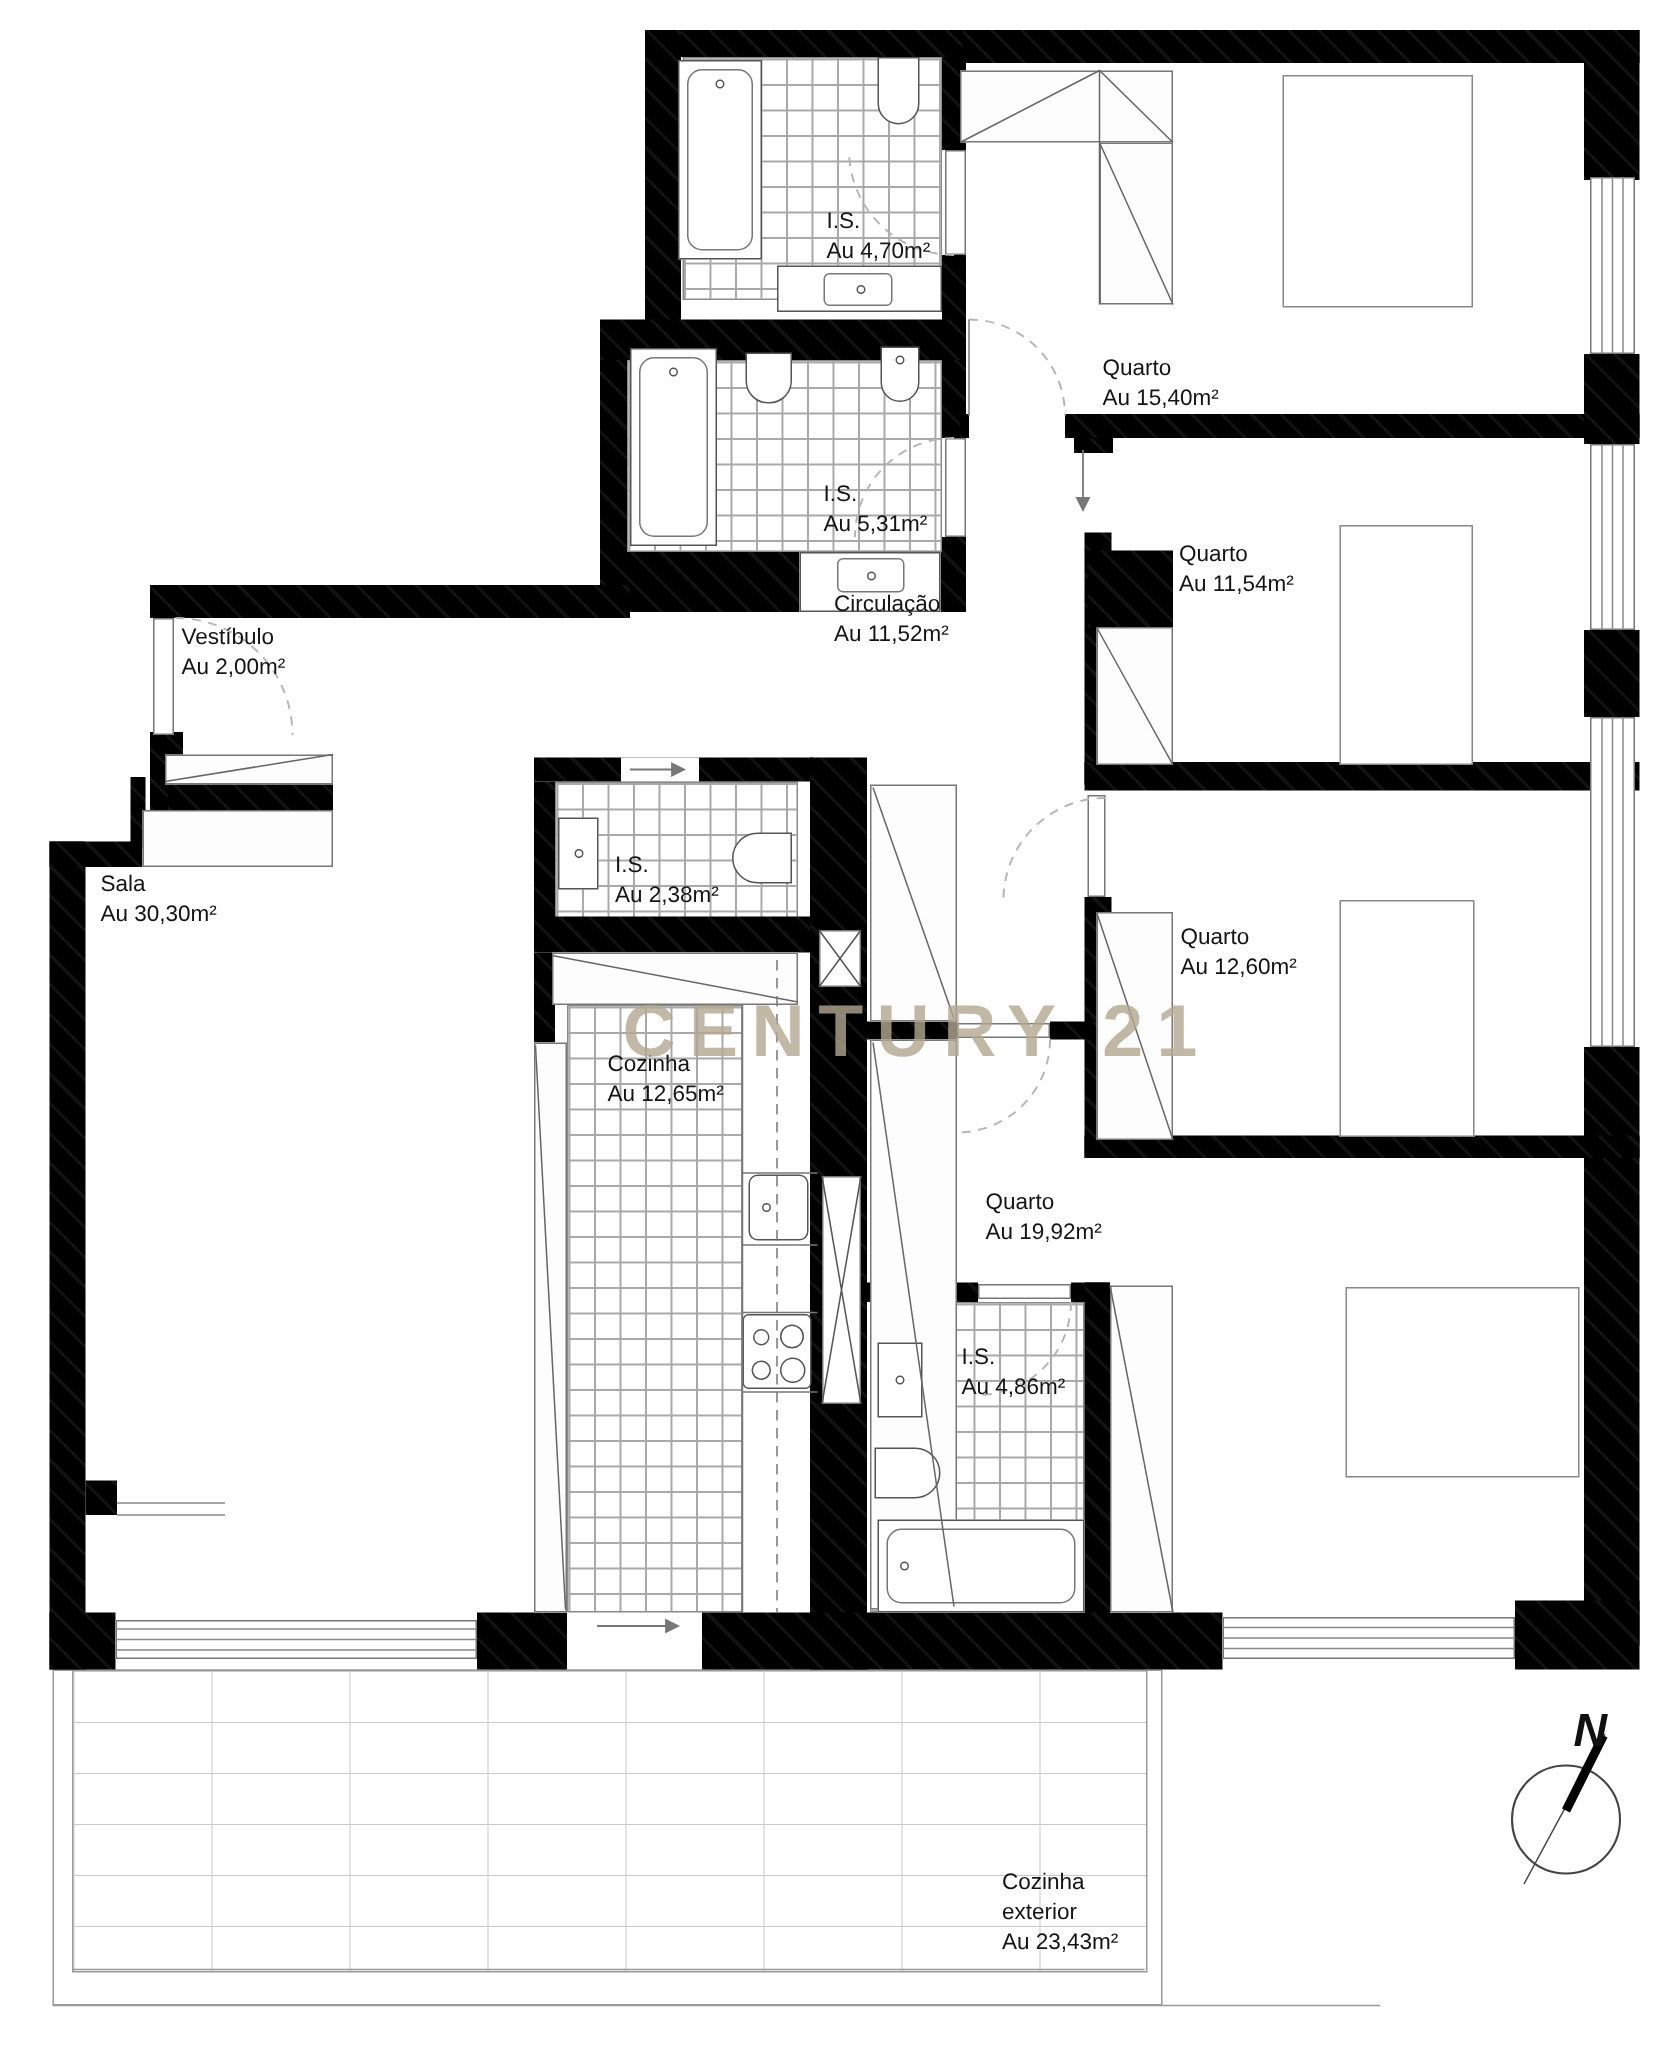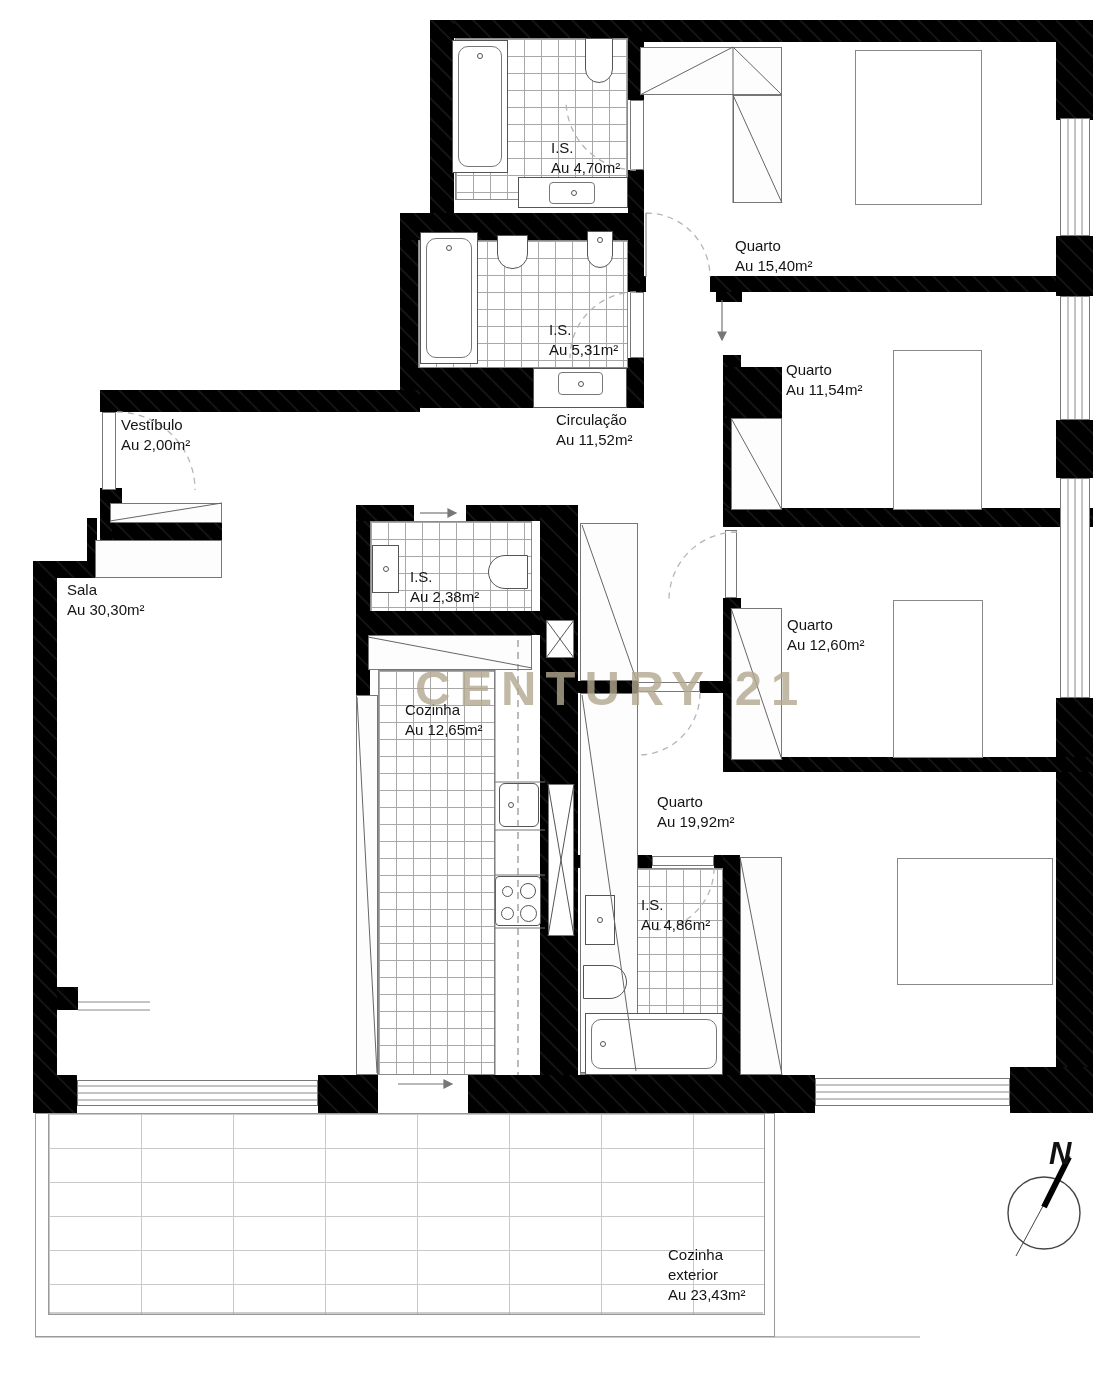--- a/index.html
+++ b/index.html
@@ -251,21 +251,21 @@
     <span>Au 4,70m²</span>
   </div>
   <div class="room-label" style="left:735px;top:236px;">
     <span>Quarto</span>
     <span>Au 15,40m²</span>
   </div>
   <div class="room-label" style="left:549px;top:320px;">
     <span>I.S.</span>
     <span>Au 5,31m²</span>
   </div>
-  <div class="room-label" style="left:556px;top:410px;">
+  <div class="room-label" style="left:556px;top:393px;">
     <span>Circulação</span>
     <span>Au 11,52m²</span>
   </div>
   <div class="room-label" style="left:121px;top:415px;">
     <span>Vestíbulo</span>
     <span>Au 2,00m²</span>
   </div>
   <div class="room-label" style="left:786px;top:360px;">
     <span>Quarto</span>
     <span>Au 11,54m²</span>

